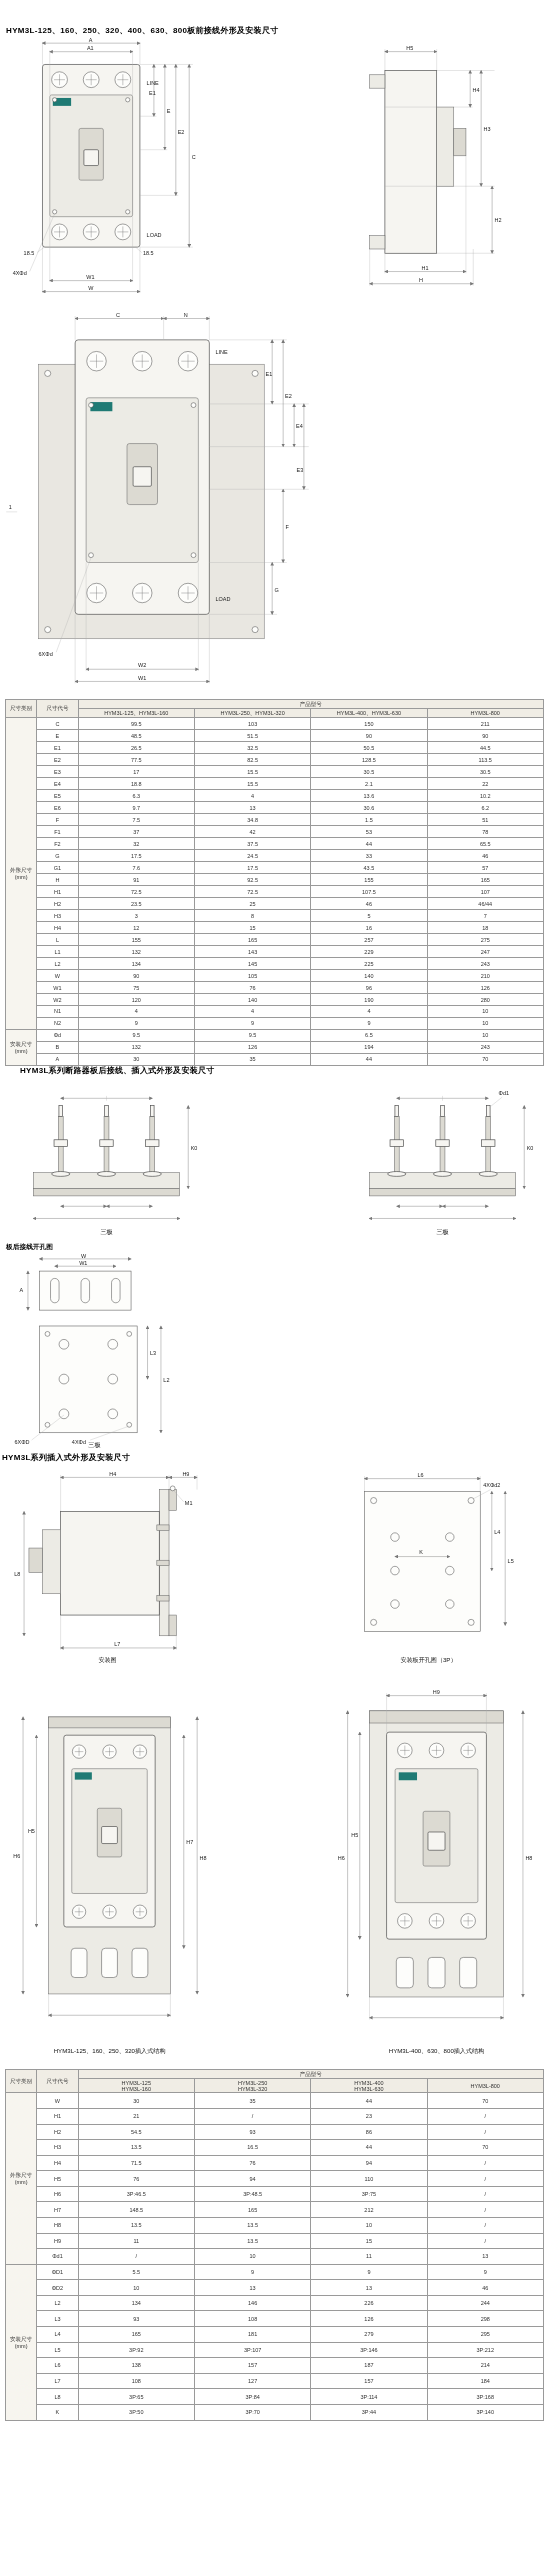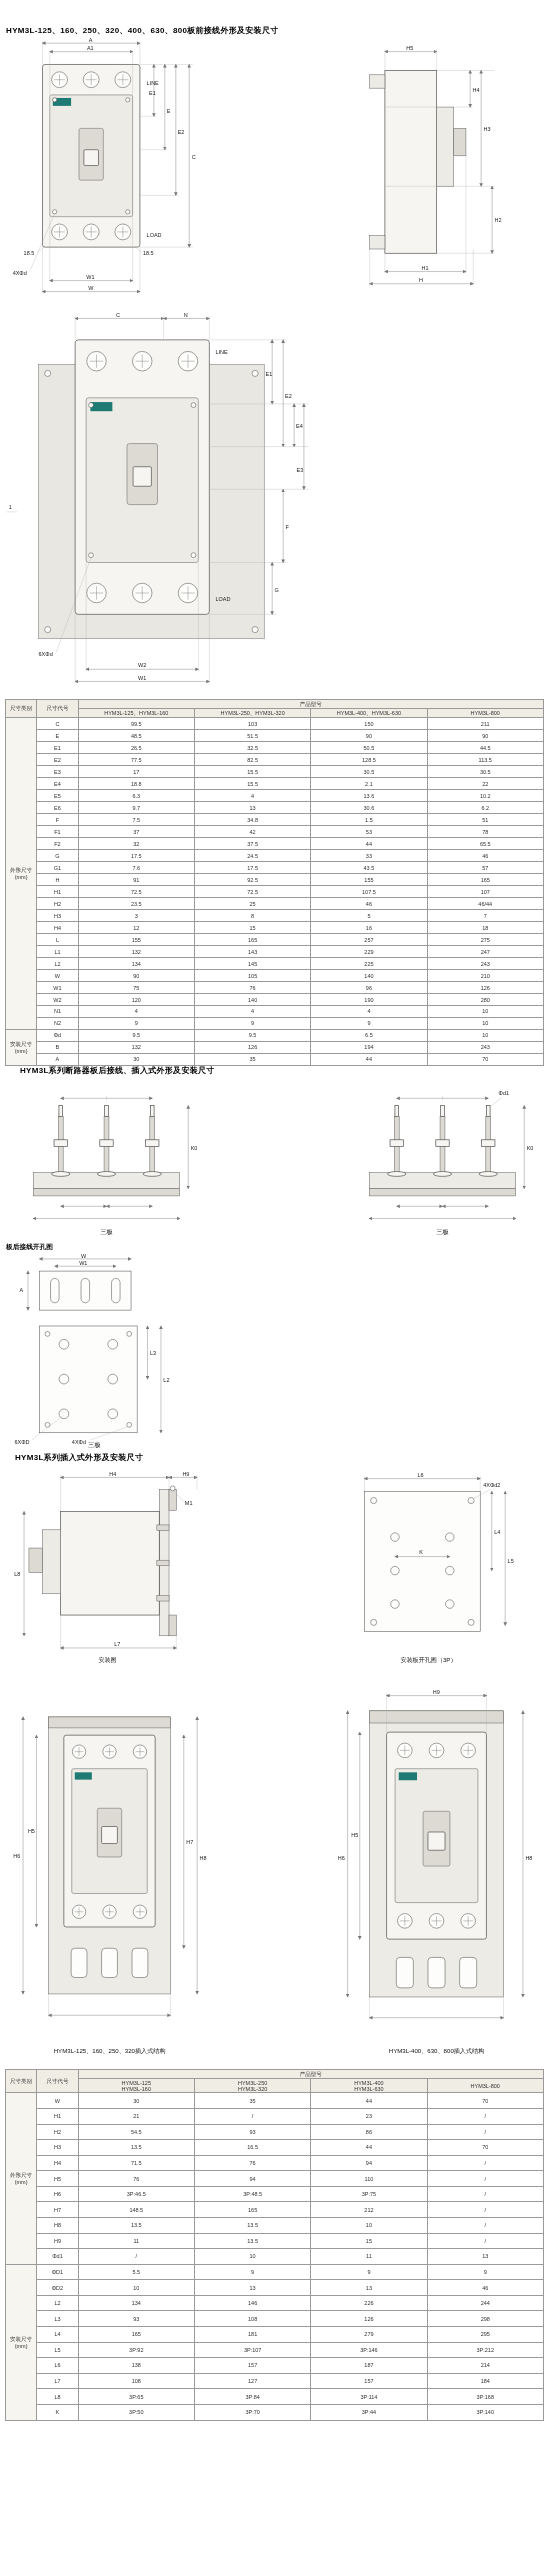--- a/index.html
+++ b/index.html
@@ -585,21 +585,21 @@
       <line x1="244" y1="118" x2="244" y2="293" class="dim" marker-start="url(#arF)" marker-end="url(#arF)"></line>
       <text x="248" y="210" class="t">L2</text>
       <text x="4" y="311" class="t">6XΦD</text>
       <line x1="32" y1="305" x2="85" y2="264" class="ext"></line>
       <text x="98" y="311" class="t">4XΦd</text>
       <line x1="128" y1="305" x2="192" y2="282" class="ext"></line>
     </g>
     <text x="135" y="316" class="tc" text-anchor="middle">三极</text>
   </svg>
 
-  <div class="abs title" style="left:15px;top:1432px">HYM3L系列插入式外形及安装尺寸</div>
+  <div class="abs title" style="left:2px;top:1432px">HYM3L系列插入式外形及安装尺寸</div>
 
   <svg class="abs" style="left:7.3px;top:1444px" width="201" height="201" viewBox="0 0 330 330">
     <defs>
       <marker id="arG" viewBox="0 0 6 6" markerWidth="6" markerHeight="6" refX="5" refY="3" orient="auto-start-reverse" markerUnits="userSpaceOnUse">
           <path d="M0,0 L6,3 L0,6 Z" fill="#777"></path>
         </marker>
     </defs>
     <g>
       <rect x="250" y="42" width="16" height="240" class="fillB"></rect>
       <rect x="266" y="42" width="12" height="34" class="fillC"></rect>

